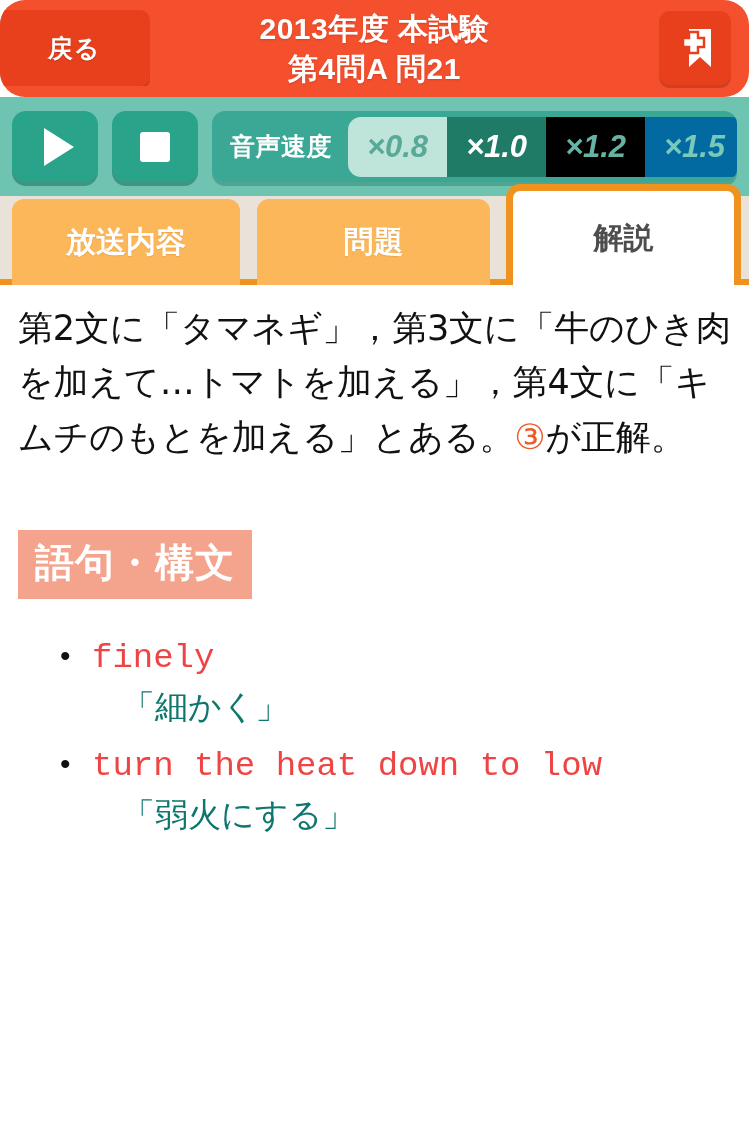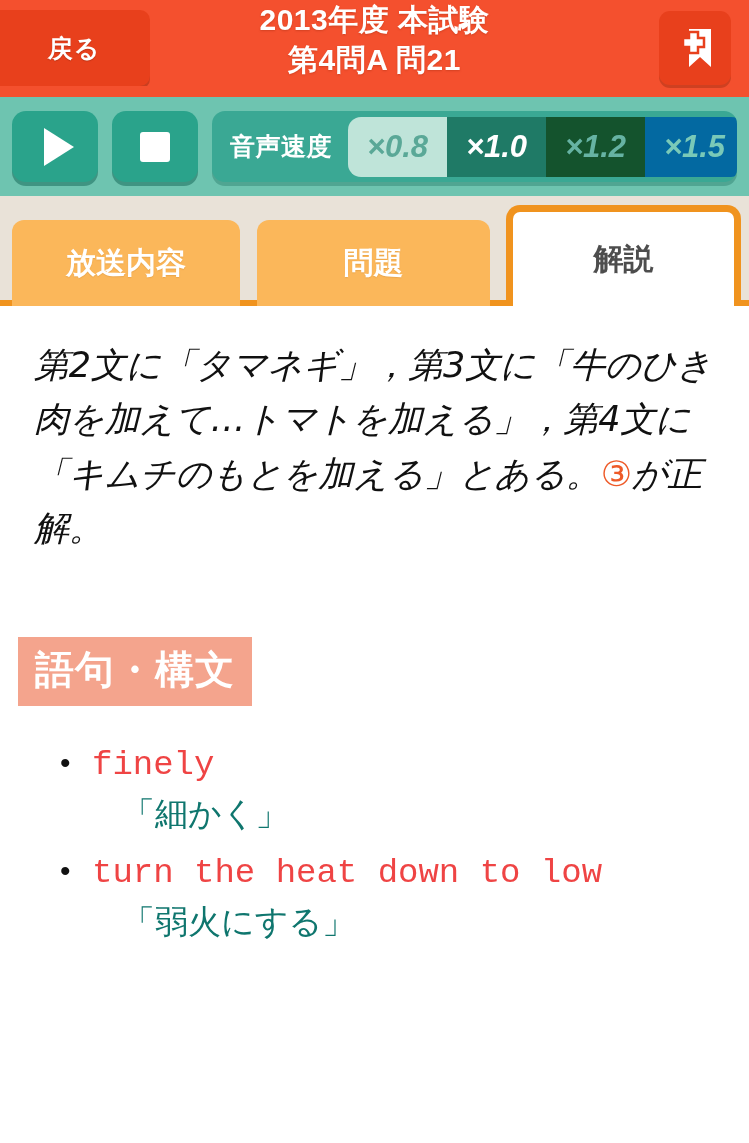--- a/index.html
+++ b/index.html
@@ -14,23 +14,24 @@
     overflow: hidden;
     position: relative;
   }
 
   
   .header {
     position: relative;
     height: 97px;
     background: #f4502e;
     display: flex;
-    align-items: flex-start;
+    align-items: center;
     justify-content: center;
     overflow: hidden;
+    border-radius: 25px;
   }
   .back-btn {
     position: absolute;
     left: -28px;
     top: 10px;
     width: 178px;
     height: 76px;
     background: #e8401c;
     border-radius: 10px;
     box-shadow: 0 3px 0 rgba(150,40,15,0.45);
@@ -139,26 +140,26 @@
     align-items: center;
     justify-content: center;
     font-size: 31px;
     font-weight: bold;
     cursor: pointer;
     box-sizing: border-box;
     font-style: italic;
   }
   .speed-opt.s0 { background: #bfe4d9; color: #5aa897; border-radius: 13px 0 0 13px; }
   .speed-opt.s1 { background: #1f7a66; color: #ffffff; }
-  .speed-opt.s2 { background: #14532d; color: #66b3a3; }
+  .speed-opt.s2 { background: #000000; color: #66b3a3; }
   .speed-opt.s3 { background: #0369a1; color: #79c9b8; border-radius: 0 13px 13px 0; }
 
   
   .tabbar {
-    height: 110px;
+    height: 89px;
     background: #e9e2d8;
     position: relative;
     display: flex;
     align-items: flex-end;
     box-sizing: border-box;
   }
   .tabbar::after {
     content: "";
     position: absolute;
     left: 0; right: 0; bottom: 0;
@@ -203,22 +204,21 @@
     box-sizing: border-box;
     height: 837px;
     position: relative;
   }
   .para {
     font-family: "DejaVu Sans", sans-serif;
     font-size: 35px;
     line-height: 1.55;
     color: #111111;
     letter-spacing: -0.2px;
-    margin: 16px;
-    font-style: italic;
+    margin: 0;
   }
   .circled {
     color: #ee5a28;
   }
   .section-badge {
     display: inline-block;
     background: #f4a48d;
     color: #ffffff;
     font-size: 39px;
     font-weight: bold;

